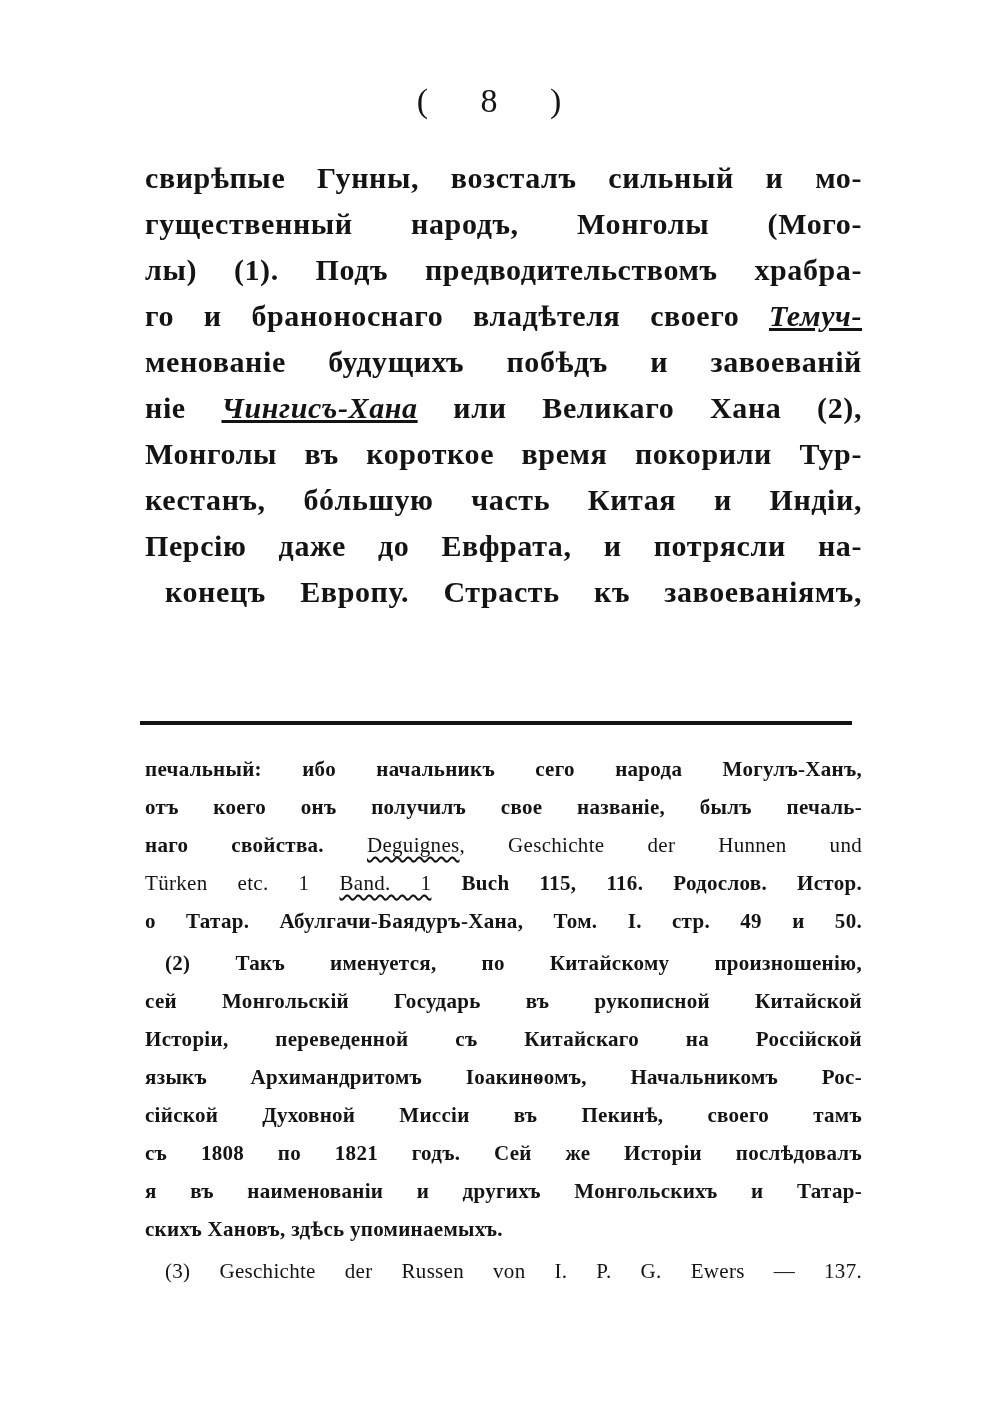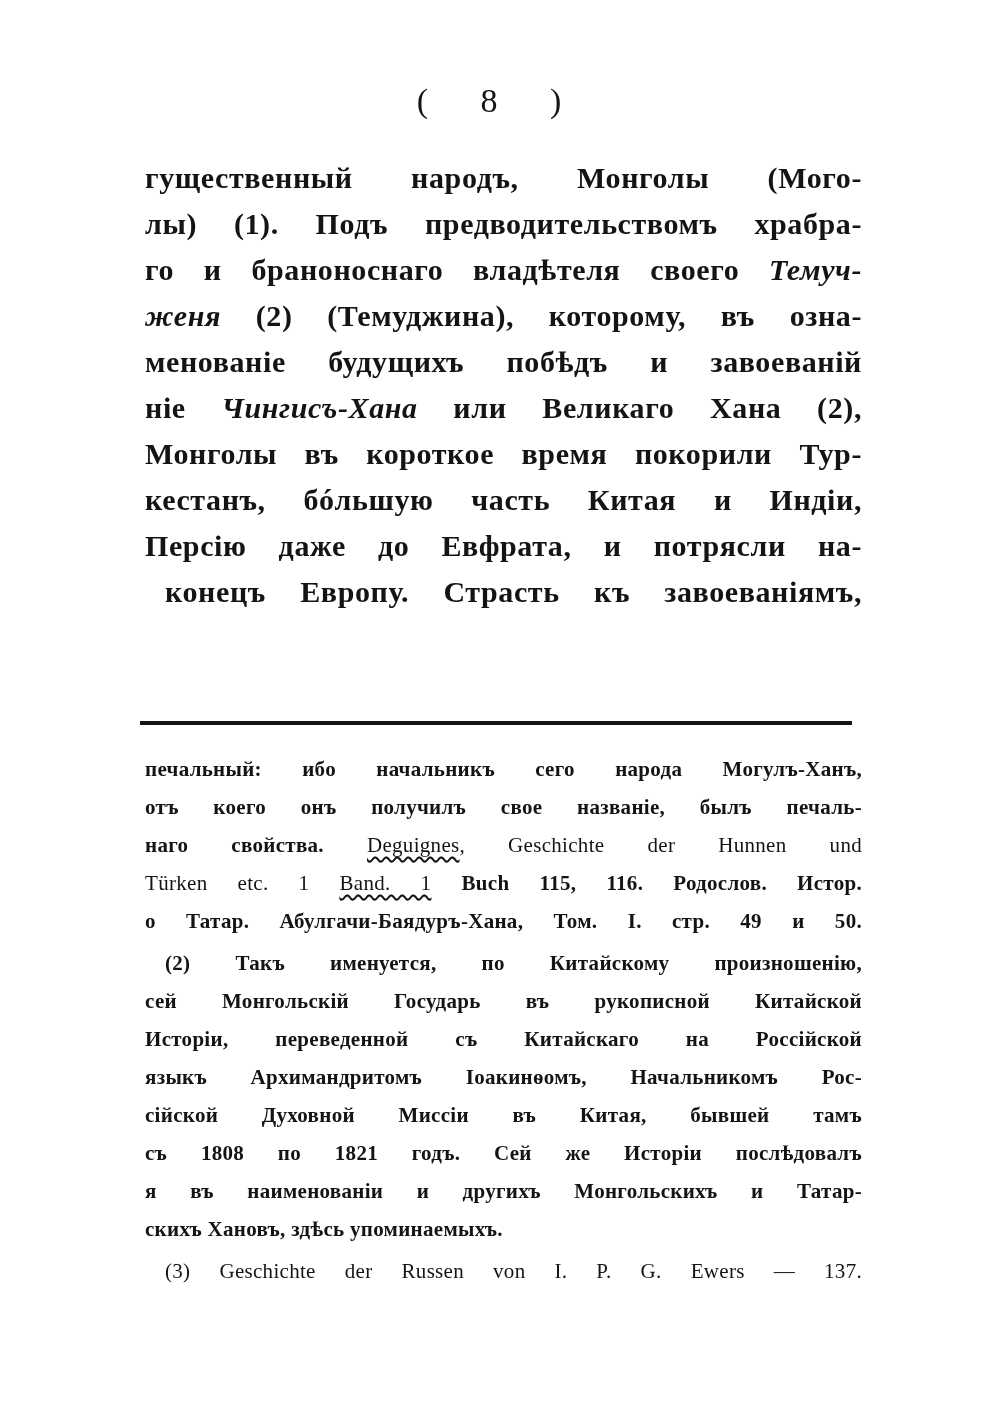--- a/index.html
+++ b/index.html
@@ -5,44 +5,44 @@
   html, body { margin: 0; padding: 0; background: #ffffff; }
   body { width: 1000px; height: 1418px; position: relative; overflow: hidden;
          font-family: "DejaVu Serif", "Liberation Serif", serif; color: #141414; }
   .page-number { position: absolute; top: 82px; left: 0; width: 1000px; text-align: center;
          font-size: 34px; letter-spacing: 22px; font-family: "Liberation Serif", serif; }
   .body-text { position: absolute; left: 145px; width: 717px; top: 155px; }
   .body-line { display: block; height: 46px; line-height: 46px; font-size: 30px;
          text-align: justify; text-align-last: justify; white-space: nowrap;
          font-family: "Liberation Serif", serif; font-weight: bold; letter-spacing: 0.6px; }
   .body-line.last { text-align-last: justify; margin-left: 20px; }
-  .it { font-style: italic; }
+  .it { font-style: italic; text-decoration: underline; }
   .rule { position: absolute; left: 140px; top: 721px; width: 712px; height: 4px; background: #141414; }
   .footnotes { position: absolute; left: 145px; width: 717px; top: 750px; }
   .fn-line { display: block; height: 38px; line-height: 38px; font-size: 21px;
          text-align: justify; text-align-last: justify; white-space: nowrap;
          font-family: "Liberation Serif", serif; font-weight: bold; letter-spacing: 0.3px; }
   .fn-line.indent { padding-left: 20px; }
   .fn-line.short { text-align-last: left; }
   .fn-gap { height: 4px; }
   .ul { text-decoration: underline; text-decoration-style: wavy; text-underline-offset: 4px; }
   .latin { font-weight: normal; }
 </style>
 </head>
 <body>
 
 <div>
 
   <div class="page-number">( 8 )</div>
 
   <div class="body-text">
+    <span class="body-line">свирѣпые Гунны, возсталъ сильный и мо-</span>
     <span class="body-line">гущественный народъ, Монголы (Мого-</span>
     <span class="body-line">лы) (1). Подъ предводительствомъ храбра-</span>
     <span class="body-line"><span>го и браноноснаго владѣтеля своего </span><span class="it">Темуч-</span></span>
-    <span class="body-line"><span class="it">женя</span><span> (2) (Темуджина), которому, въ озна-</span></span>
     <span class="body-line">менованіе будущихъ побѣдъ и завоеваній</span>
     <span class="body-line"><span>ніе </span><span class="it">Чингисъ-Хана</span><span> или Великаго Хана (2),</span></span>
     <span class="body-line">Монголы въ короткое время покорили Тур-</span>
     <span class="body-line">кестанъ, бóльшую часть Китая и Индіи,</span>
     <span class="body-line">Персію даже до Евфрата, и потрясли на-</span>
     <span class="body-line last">конецъ Европу. Страсть къ завоеваніямъ,</span>
   </div>
 
   <div class="rule"></div>
 
@@ -53,21 +53,21 @@
       <span class="fn-line"><span>наго свойства. </span><span class="ul latin">Deguignes</span><span class="latin">, Geschichte der Hunnen und</span></span>
       <span class="fn-line"><span class="latin">Türken etc. 1 </span><span class="ul latin">Band. 1</span><span> Buch 115, 116. Родослов. Истор.</span></span>
       <span class="fn-line">о Татар. Абулгачи-Баядуръ-Хана, Том. I. стр. 49 и 50.</span>
     </div>
     <div class="fn-gap"></div>
     <div>
       <span class="fn-line indent">(2) Такъ именуется, по Китайскому произношенію,</span>
       <span class="fn-line">сей Монгольскій Государь въ рукописной Китайской</span>
       <span class="fn-line">Исторіи, переведенной съ Китайскаго на Россійской</span>
       <span class="fn-line">языкъ Архимандритомъ Іоакинѳомъ, Начальникомъ Рос-</span>
-      <span class="fn-line">сійской Духовной Миссіи въ Китая, бывшей тамъ</span>
+      <span class="fn-line">сійской Духовной Миссіи въ Пекинѣ, своего тамъ</span>
       <span class="fn-line">съ 1808 по 1821 годъ. Сей же Исторіи послѣдовалъ</span>
       <span class="fn-line">я въ наименованіи и другихъ Монгольскихъ и Татар-</span>
       <span class="fn-line short">скихъ Хановъ, здѣсь упоминаемыхъ.</span>
     </div>
     <div class="fn-gap"></div>
     <div>
       <span class="fn-line indent latin">(3) Geschichte der Russen von I. P. G. Ewers — 137.</span>
     </div>
   </div>
 

